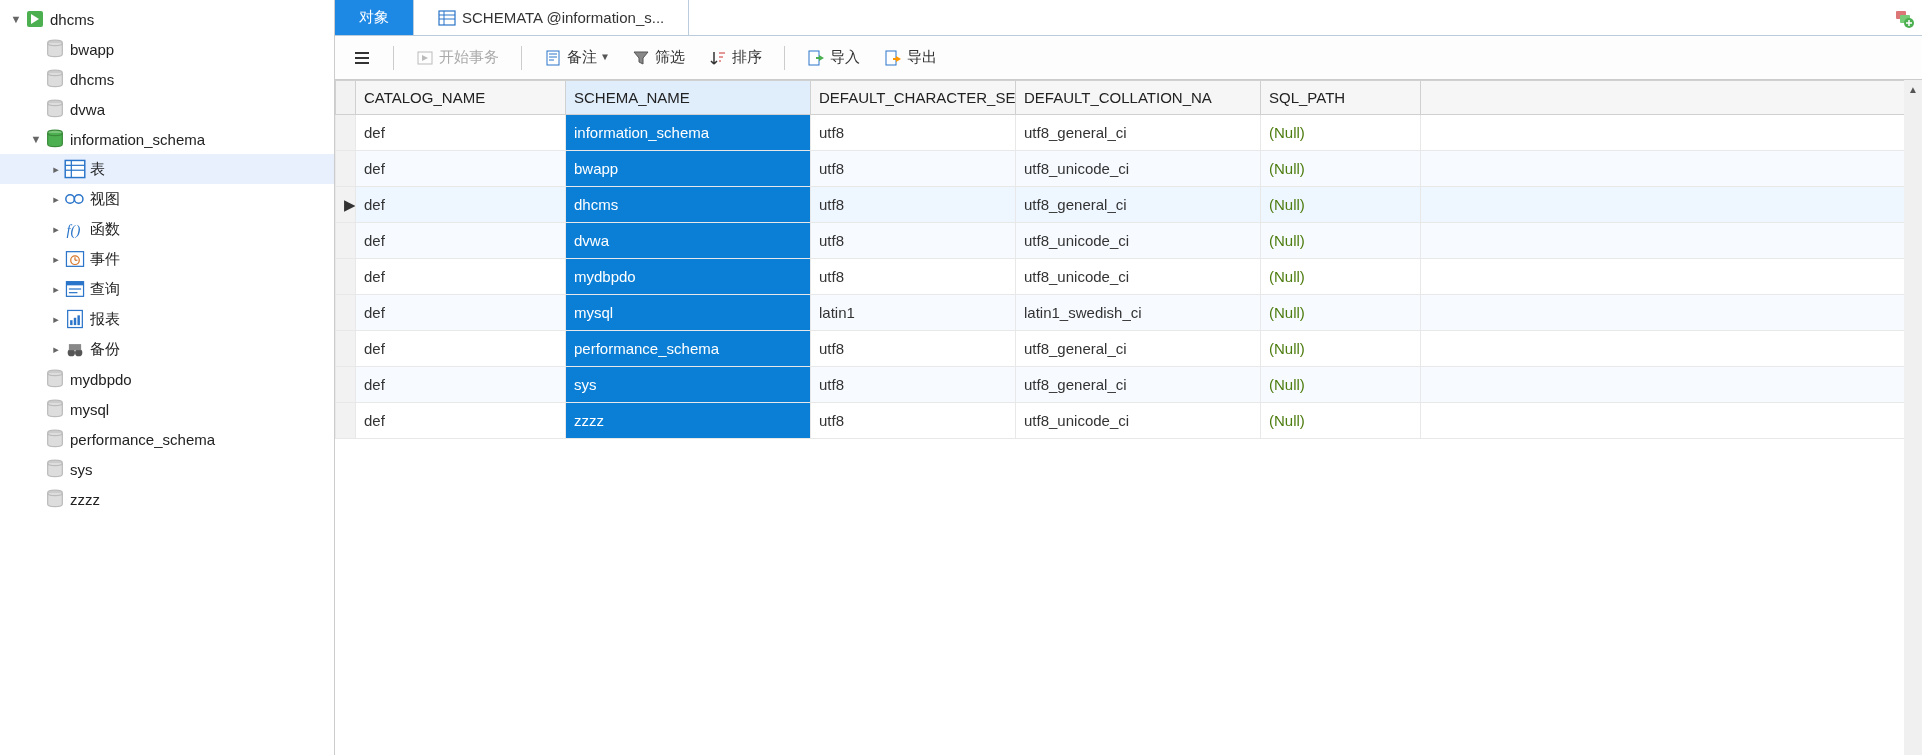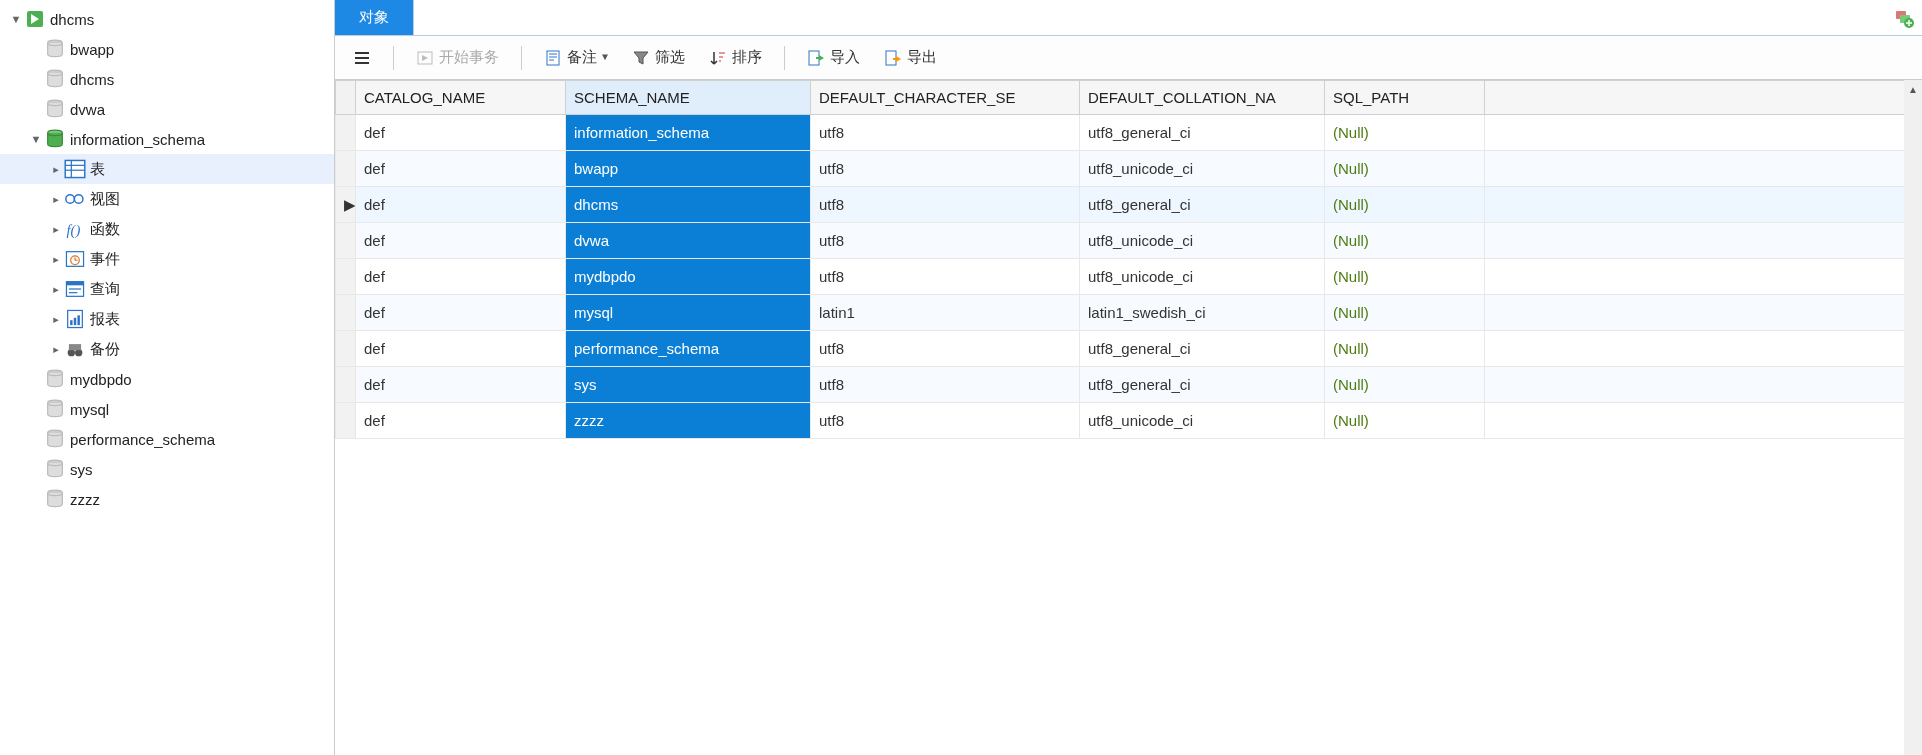--- a/index.html
+++ b/index.html
@@ -157,21 +157,21 @@
 .row-gutter {
   width: 20px;
   background: #f2f2f2 !important;
   border-right: 1px solid #ccc;
   text-align: center;
   font-size: 12px;
   color: #333;
 }
 .col-catalog { width: 210px; }
 .col-schema { width: 245px; }
-.col-charset { width: 269px; }
+.col-charset { width: 205px; }
 .col-collation { width: 245px; }
 .col-sqlpath { width: 160px; }
 .vscroll {
   position: absolute;
   right: 0; top: 80px; bottom: 0;
   width: 18px;
   background: #f0f0f0;
   display: flex;
   flex-direction: column;
   align-items: center;
@@ -393,20 +393,31 @@
         <span>zzzz</span>
       </div>
     </div>
 </div>
 
 <div class="main">
 
   <div class="tabs">
     <div class="tab active">
       <span>对象</span>
+    </div>
+    <div class="tab">
+      <span class="tab-icon">
+        <svg viewBox="0 0 18 18">
+            <rect x="1" y="2" width="16" height="14" fill="none" stroke="#2a74c9" stroke-width="1.2"></rect>
+            <line x1="1" y1="6" x2="17" y2="6" stroke="#2a74c9"></line>
+            <line x1="1" y1="10" x2="17" y2="10" stroke="#2a74c9"></line>
+            <line x1="6" y1="2" x2="6" y2="16" stroke="#2a74c9"></line>
+          </svg>
+      </span>
+      <span>SCHEMATA @information_s...</span>
     </div>
     <div class="tab-filler"></div>
     <div class="tab-add">
       <svg width="20" height="20" viewBox="0 0 20 20">
           <rect x="2" y="3" width="10" height="8" fill="#d77" rx="1"></rect>
           <rect x="6" y="7" width="10" height="8" fill="#7c7" rx="1"></rect>
           <circle cx="15" cy="15" r="5" fill="#4caf50"></circle>
           <path d="M15 12v6M12 15h6" stroke="#fff" stroke-width="1.5"></path>
         </svg>
     </div>

